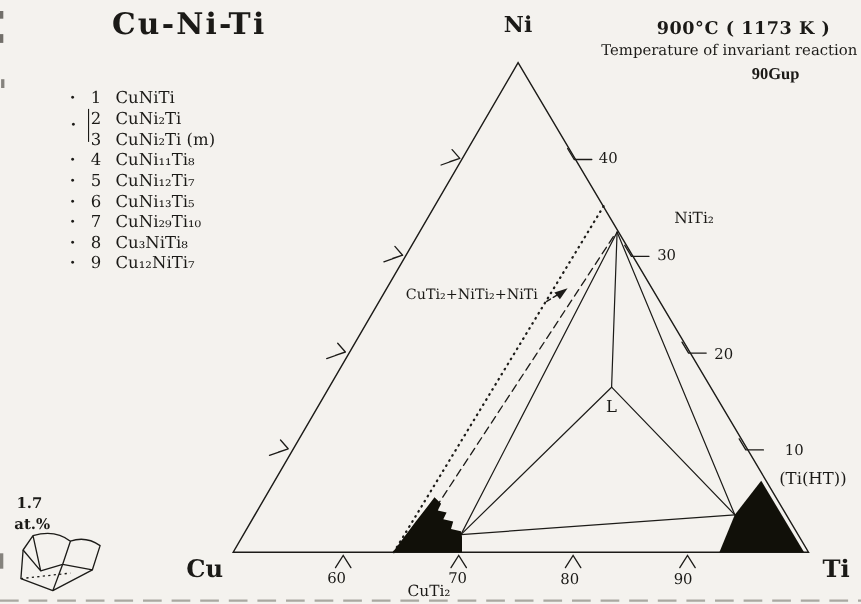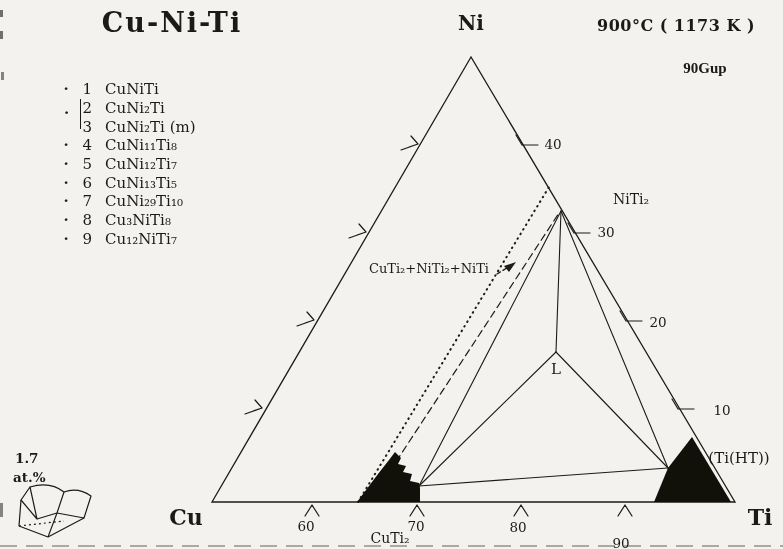--- a/index.html
+++ b/index.html
@@ -152,39 +152,40 @@
     <div class="leg-row">
       <span class="leg-dot">·</span>
       <span class="leg-no">9</span>
       <span class="leg-f">Cu₁₂NiTi₇</span>
     </div>
   </div>
   <div id="pair-bracket"></div>
   <div id="pair-dot">·</div>
 
   <div class="lb hdr1" style="left:676px;top:26px;">900°C  ( 1173 K )</div>
+  <div class="lb hdr2" style="left:663px;top:46px;">Temperature of invariant reaction</div>
   <div class="lb hdr3" style="left:705px;top:69px;font-family:Liberation Serif, serif;">90Gup</div>
 
   <div class="lb corner-top" style="left:471px;top:23px;">Ni</div>
   <div class="lb corner" style="left:186px;top:518px;">Cu</div>
   <div class="lb corner" style="left:760px;top:518px;">Ti</div>
 
   <div class="lb phase-sm" style="left:631px;top:199px;">NiTi₂</div>
   <div class="lb phase" style="left:556px;top:370px;">L</div>
-  <div class="lb phase" style="left:739px;top:459px;text-align:right;">(Ti(HT))</div>
+  <div class="lb phase" style="left:739px;top:436px;text-align:right;">(Ti(HT))</div>
   <div class="lb phase-sm" style="left:390px;top:538px;">CuTi₂</div>
 
   <div class="lb annot" style="left:429px;top:269px;">CuTi₂+NiTi₂+NiTi</div>
 
   <div class="lb tick" style="left:553px;top:144px;">40</div>
   <div class="lb tick" style="left:606px;top:232px;">30</div>
   <div class="lb tick" style="left:658px;top:322px;">20</div>
   <div class="lb tick" style="left:710px;top:410px;margin-left:12px;">10</div>
 
   <div class="lb tick" style="left:306px;top:526px;">60</div>
   <div class="lb tick" style="left:416px;top:526px;">70</div>
   <div class="lb tick" style="left:518px;top:527px;">80</div>
-  <div class="lb tick" style="left:621px;top:543px;">90</div>
+  <div class="lb tick" style="left:621px;top:527px;">90</div>
 
   <div class="lb-l scale-note" style="left:15px;top:458px;">1.7</div>
   <div class="lb-l scale-note" style="left:13px;top:477px;">at.%</div>
 
 </div>
 
 </body></html>

